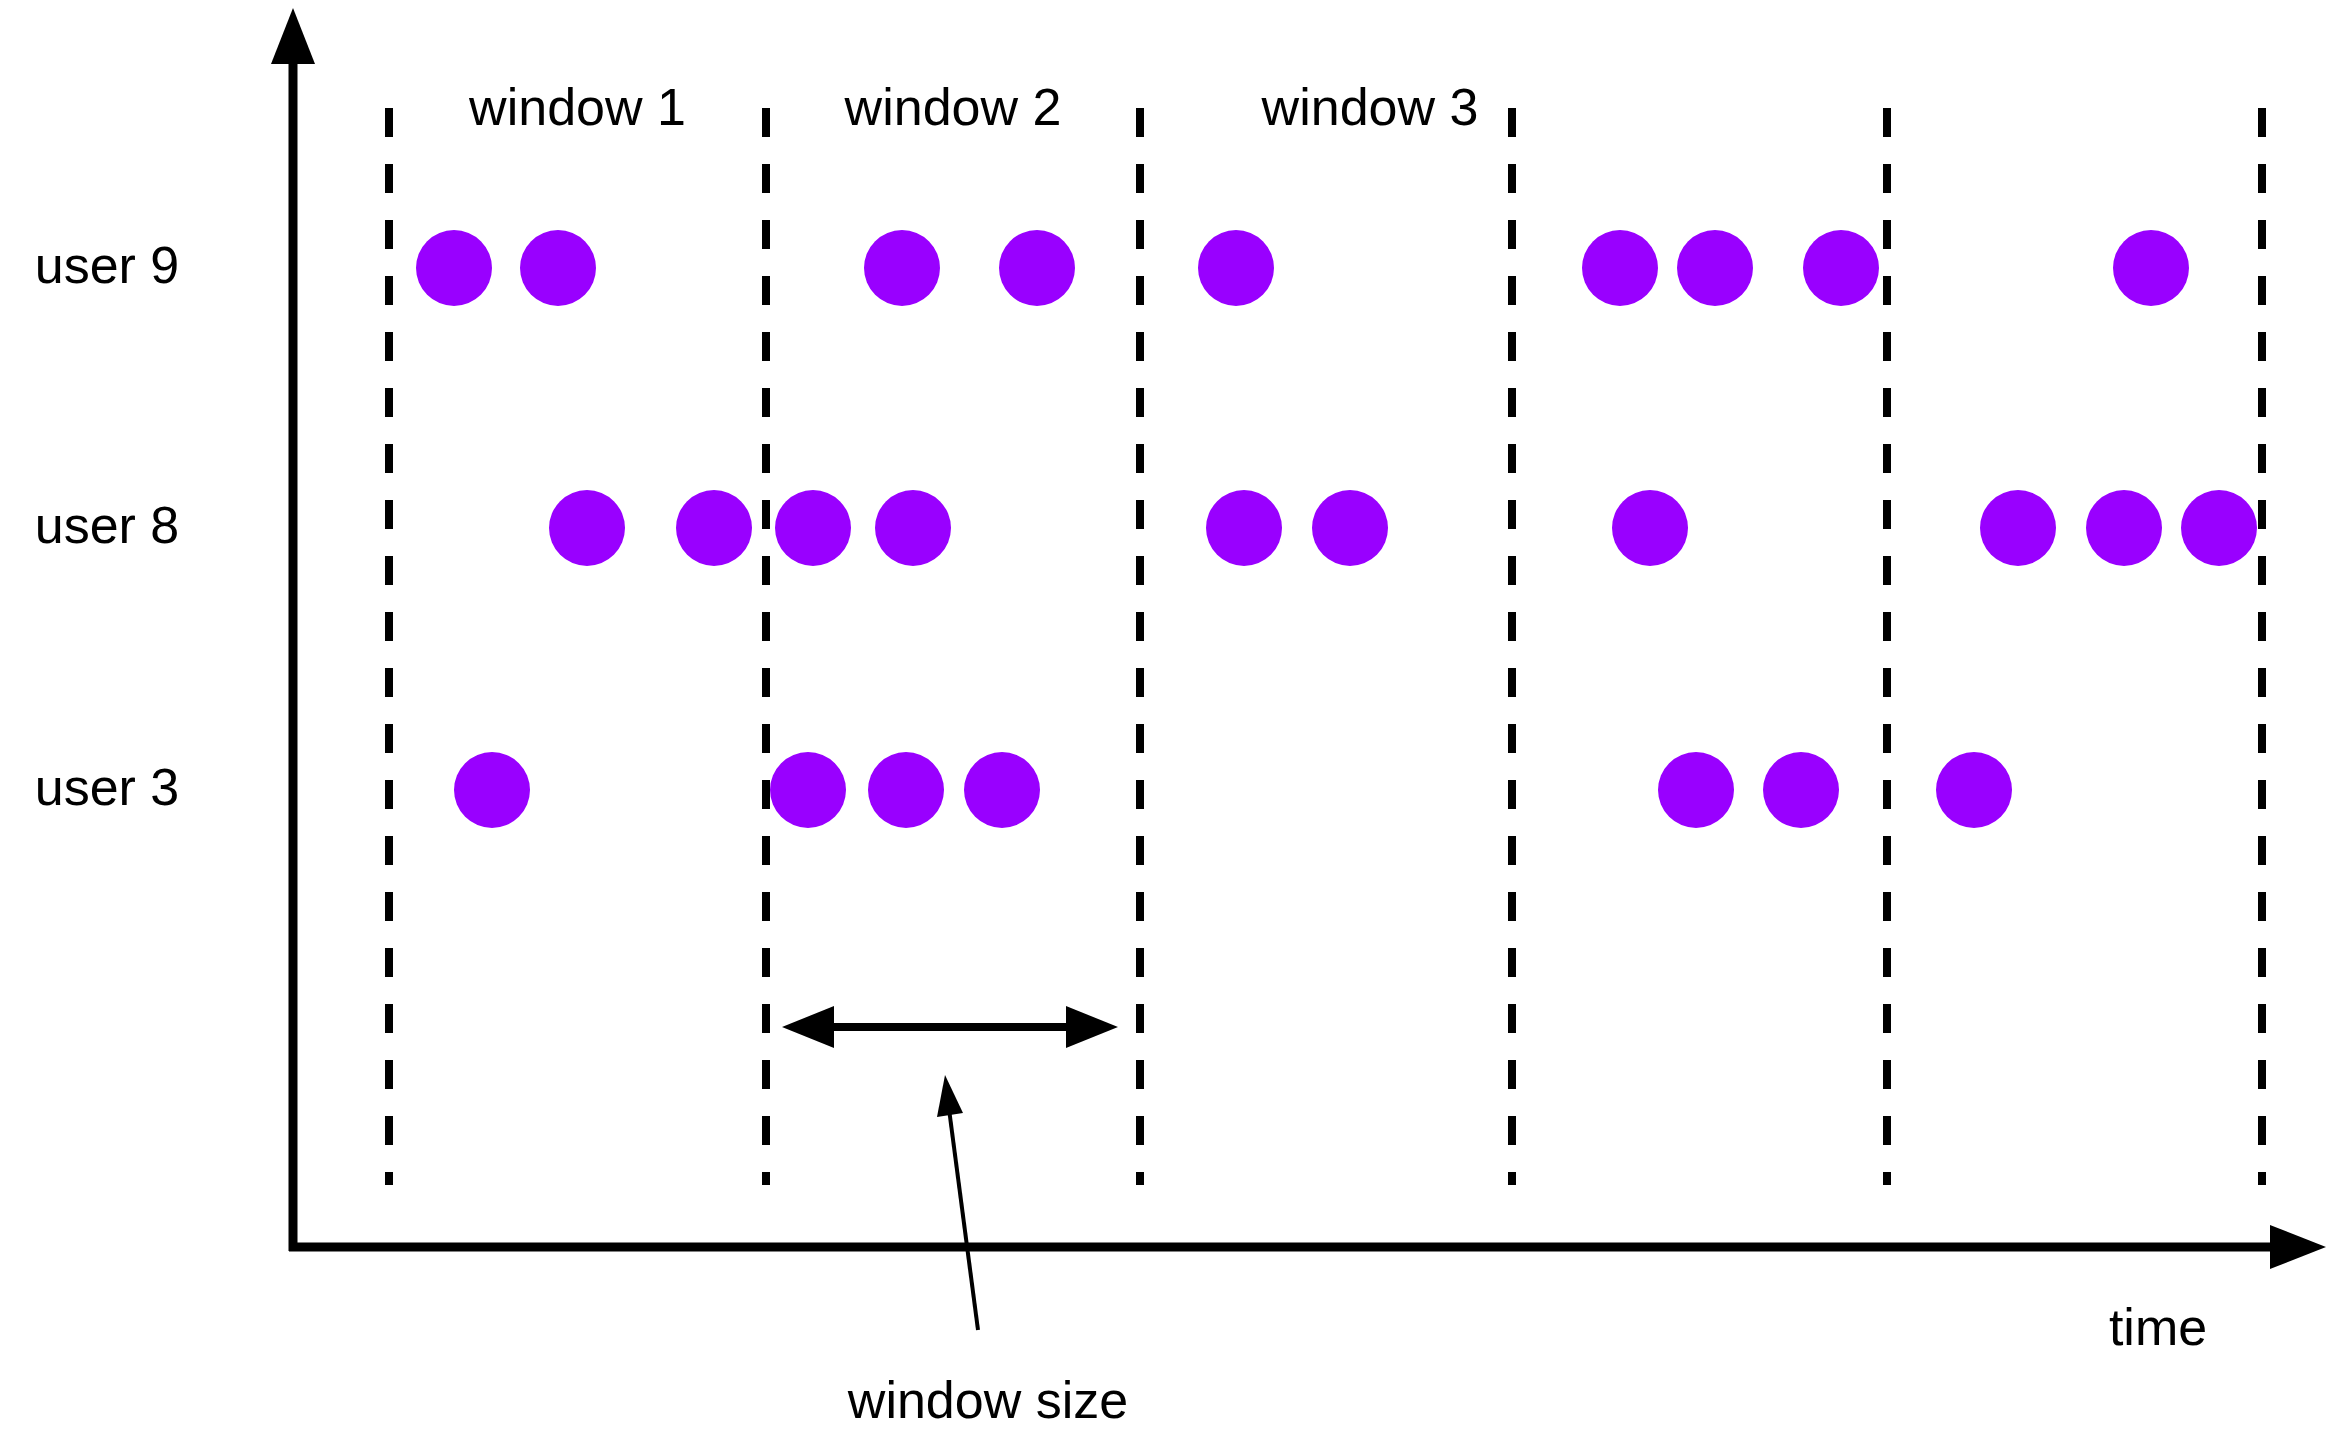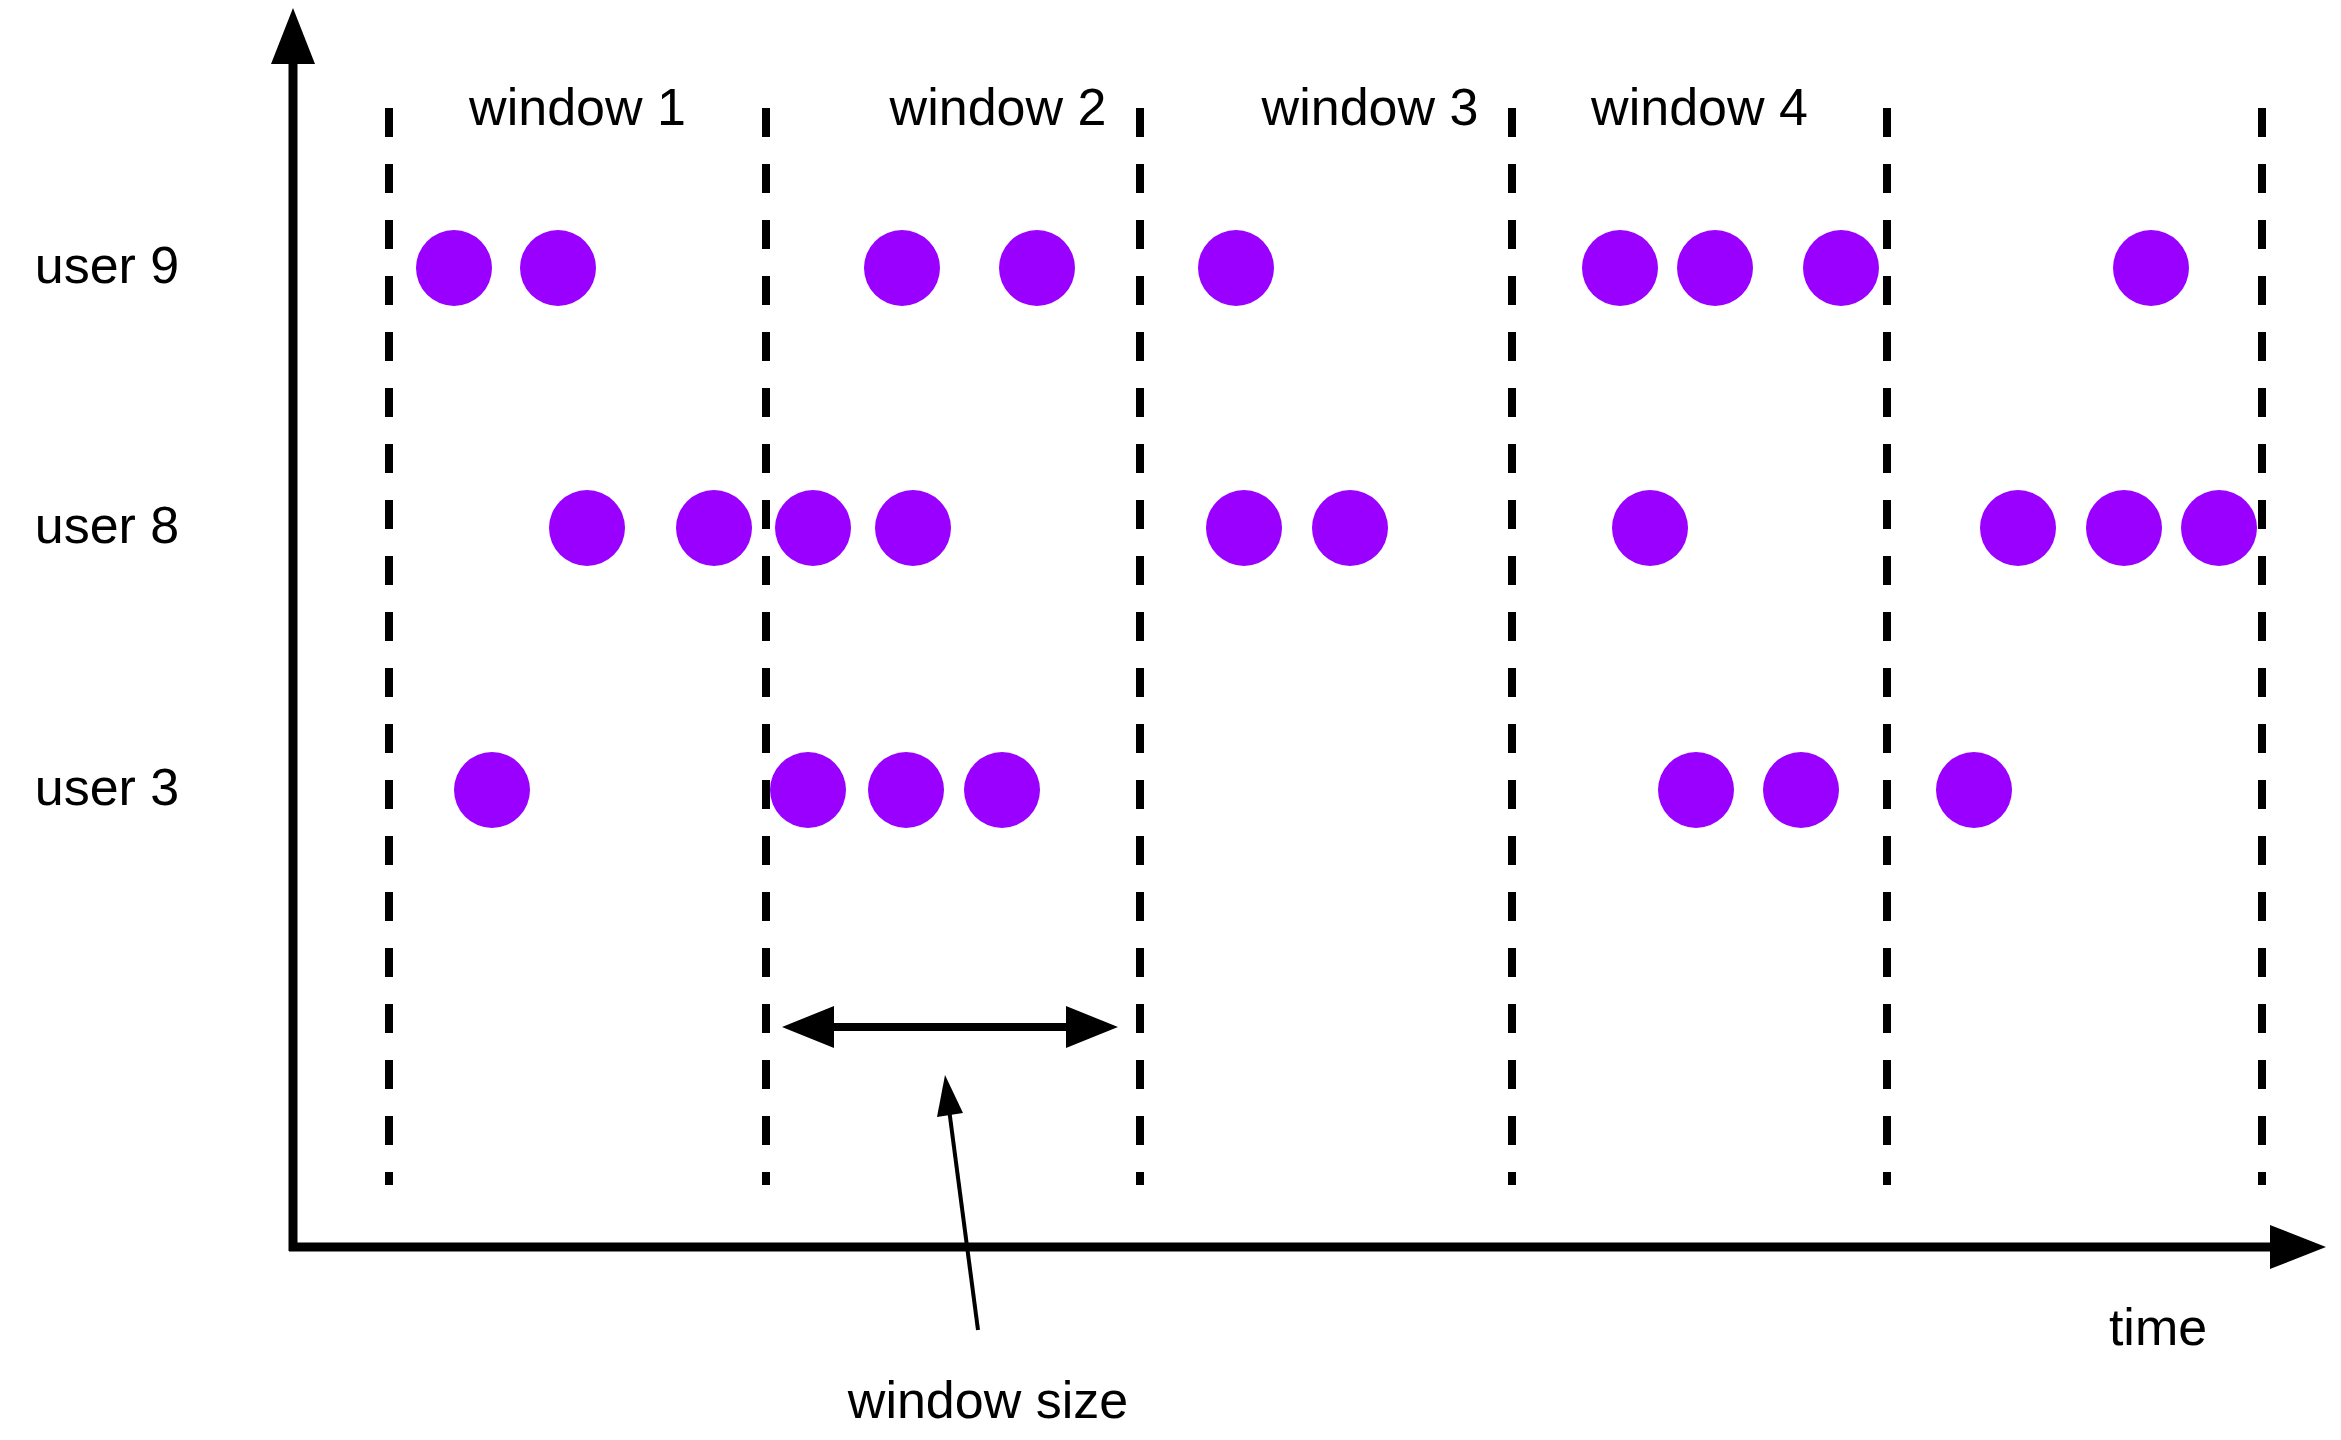--- a/index.html
+++ b/index.html
@@ -65,19 +65,18 @@
       <polygon points="782,1027 834,1006 834,1048" fill="#000000"></polygon>
       <polygon points="1118,1027 1066,1006 1066,1048" fill="#000000"></polygon>
       <line x1="978" y1="1330" x2="949" y2="1109" stroke="#000000" stroke-width="4"></line>
       <polygon points="945,1075 963,1113 937,1117" fill="#000000"></polygon>
     </svg>
 
   <div class="lbl" id="time-label" style="left: 2158px; top: 1327px;">time</div>
 
   <div class="lbl" id="window-size-label" style="left: 988px; top: 1400px;">window size</div>
 <div class="lbl" style="left: 577.5px; top: 107px;">window 1</div>
-    <div class="lbl" style="left: 998px; top: 107px;">window 2</div>
+    <div class="lbl" style="left: 953px; top: 107px;">window 2</div>
     <div class="lbl" style="left: 1326px; top: 107px; margin-left: 44px;">window 3</div>
-    <div class="lbl" style="left: 1699.5px; top: 107px;">window 4</div>
     <div class="lbl" style="left: 107px; top: 265px;">user 9</div>
     <div class="lbl" style="left: 107px; top: 525px;">user 8</div>
     <div class="lbl" style="left: 107px; top: 787px;">user 3</div>
   </div>
 
 </body></html>

